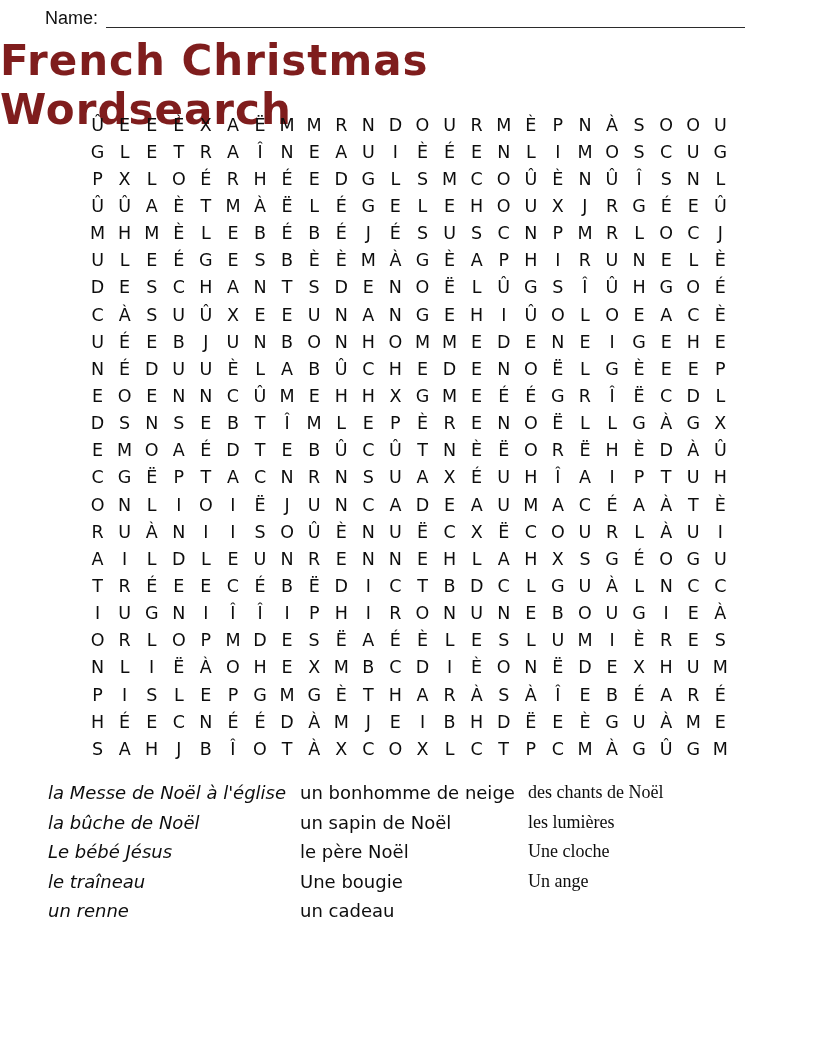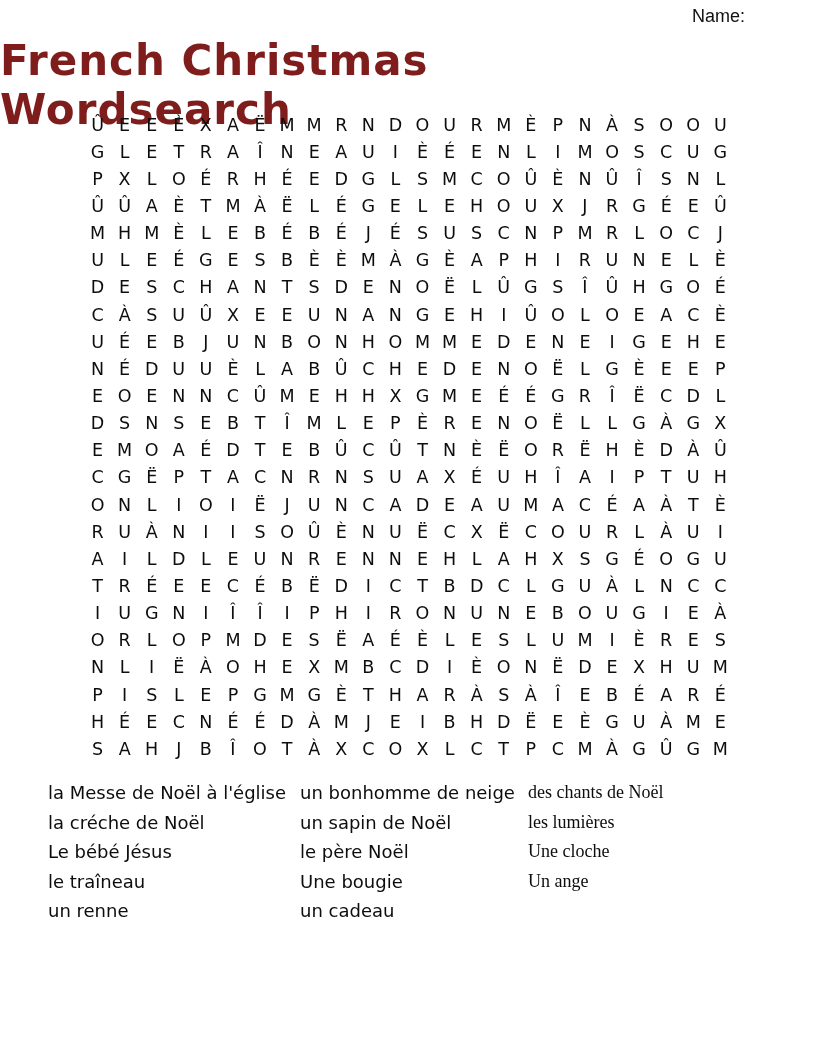--- a/index.html
+++ b/index.html
@@ -8,21 +8,21 @@
     width: 816px; height: 1056px;
     position: relative;
     font-family: "DejaVu Sans", sans-serif;
     color: #000000;
     overflow: hidden;
   }
   .name-row {
     position: absolute; left: 45px; top: 6px; width: 700px; height: 22px;
     font-family: "Liberation Sans", sans-serif;
     font-size: 18px; color: #111;
-    display: flex; align-items: flex-end; flex-direction: column;
+    display: flex; align-items: flex-end;
   }
   .name-label { line-height: 20px; }
   .name-line {
     flex: 1; margin-left: 8px; height: 20px;
     border-bottom: 1.6px solid #2b2b2b;
   }
   .page-title {
     position: absolute; left: 0; top: 36px; width: 652px;
     text-align: left;
     font-size: 42px; font-weight: 600;
@@ -36,21 +36,21 @@
     display: flex; height: 27.15px;
   }
   .grid-cell {
     width: 27.08px; height: 27.15px;
     display: flex; align-items: center; justify-content: center;
     font-size: 17.5px; font-weight: 500;
     color: #0d0d0d;
   }
   .word-list { position: absolute; top: 778px; left: 0; width: 816px; }
   .word-col { position: absolute; top: 0; }
-  .word-col-1 { left: 48px; }
+  .word-col-1 { left: 48px; font-style: italic; }
   .word-col-2 { left: 300px; }
   .word-col-3 { left: 528px; font-family: Liberation Serif, serif; }
   .word-item {
     height: 29.6px; line-height: 29.6px;
     font-size: 18px; color: #0d0d0d;
     white-space: nowrap;
   }
 </style>
 </head>
 <body>
@@ -685,21 +685,21 @@
       <span class="grid-cell">G</span>
       <span class="grid-cell">Û</span>
       <span class="grid-cell">G</span>
       <span class="grid-cell">M</span>
     </div>
   </div>
 
 <div class="word-list">
   <div class="word-col word-col-1">
       <div class="word-item">la Messe de Noël à l'église</div>
-      <div class="word-item">la créche de Noël</div>
+      <div class="word-item">la bûche de Noël</div>
       <div class="word-item">Le bébé Jésus</div>
       <div class="word-item">le traîneau</div>
       <div class="word-item">un renne</div>
     </div>
   <div class="word-col word-col-2">
       <div class="word-item">un bonhomme de neige</div>
       <div class="word-item">un sapin de Noël</div>
       <div class="word-item">le père Noël</div>
       <div class="word-item">Une bougie</div>
       <div class="word-item">un cadeau</div>

